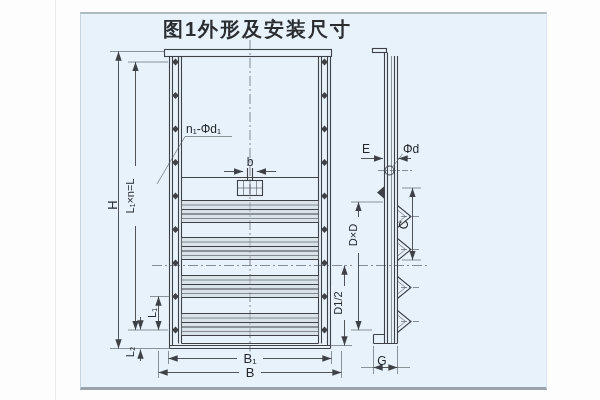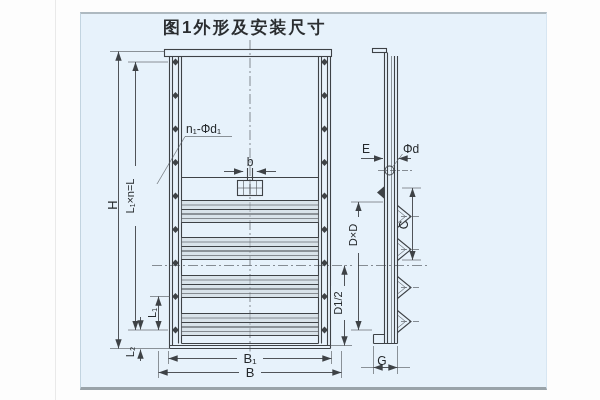--- a/index.html
+++ b/index.html
@@ -9,21 +9,21 @@
   html,body{margin:0;padding:0;background:#fff;}
   .stage{position:relative;width:600px;height:400px;background:#fdfdfd;overflow:hidden;
          font-family:"Liberation Sans","DejaVu Sans",sans-serif;}
   .page-line{position:absolute;left:55px;top:0;width:1px;height:400px;background:#e9e9e9;}
   .panel{position:absolute;left:80px;top:12px;width:465px;height:373px;
          background:var(--panel-bg);
          border-top:2px solid var(--panel-top);
          border-bottom:3px solid var(--panel-shadow);
          border-left:1px solid var(--panel-left);
          border-right:1px solid #d7e6f2;}
-  .title{position:absolute;left:163px;top:16px;font-size:17px;font-weight:600;
+  .title{position:absolute;left:163px;top:16px;font-size:20px;font-weight:600;
          letter-spacing:2px;color:#2b2e31;white-space:nowrap;}
   svg.draw{position:absolute;left:0;top:0;width:600px;height:400px;}
   .s{stroke:var(--line);stroke-width:1.1;fill:none;}
   .t{stroke:var(--thin);stroke-width:0.65;fill:none;}
   .d{stroke:var(--line);stroke-width:0.9;fill:none;}
   .cl{stroke:var(--cl);stroke-width:0.7;fill:none;stroke-dasharray:10 3 2 3;}
   .cld{stroke:var(--cl);stroke-width:0.7;fill:none;stroke-dasharray:6 2 2 2;}
   .bandfill{fill:#ccd4d9;opacity:0.5;stroke:none;}
   .bolt{fill:var(--line);stroke:none;}
   .lblbg{fill:var(--panel-bg);stroke:none;}

